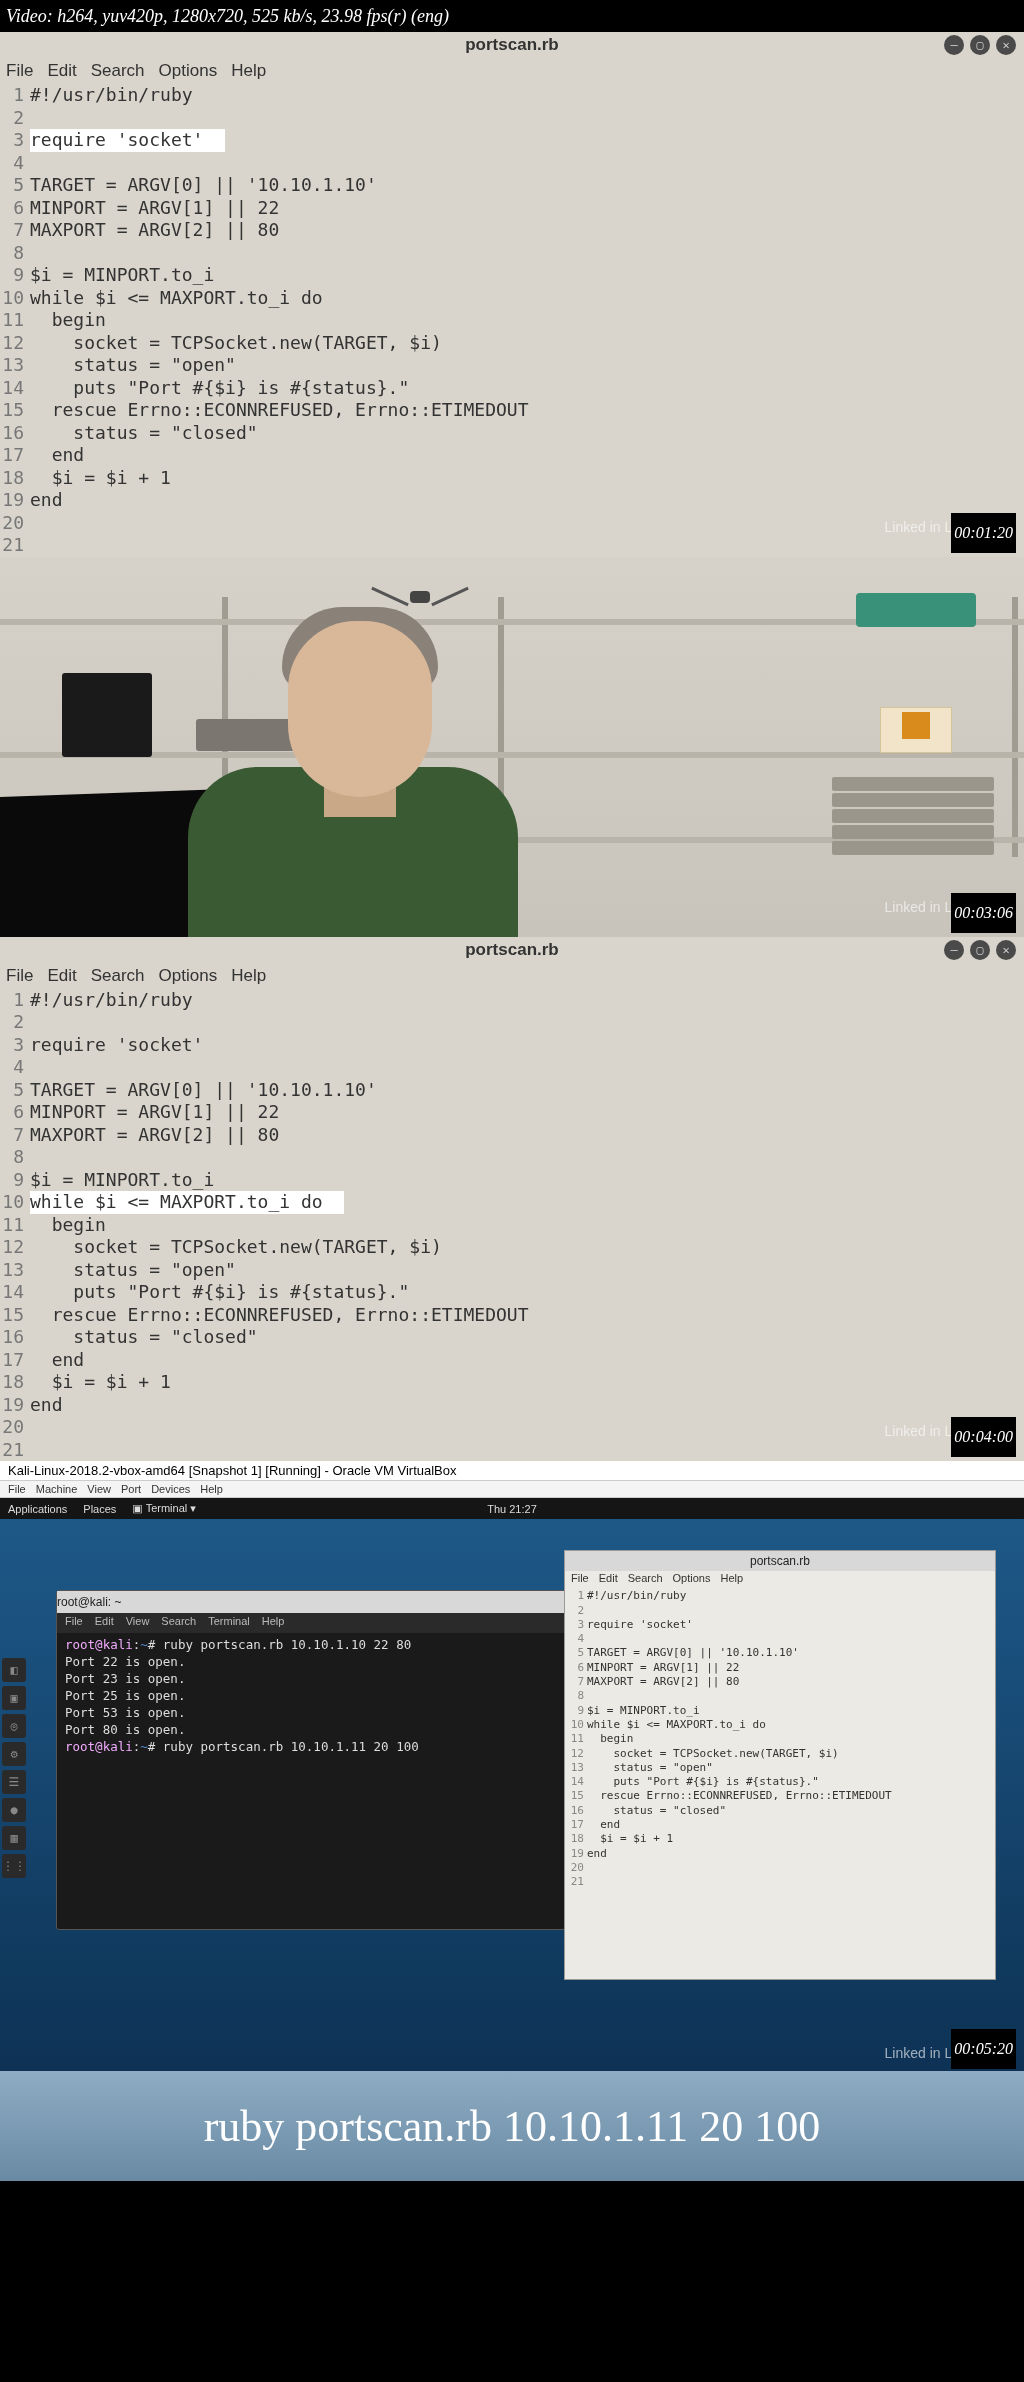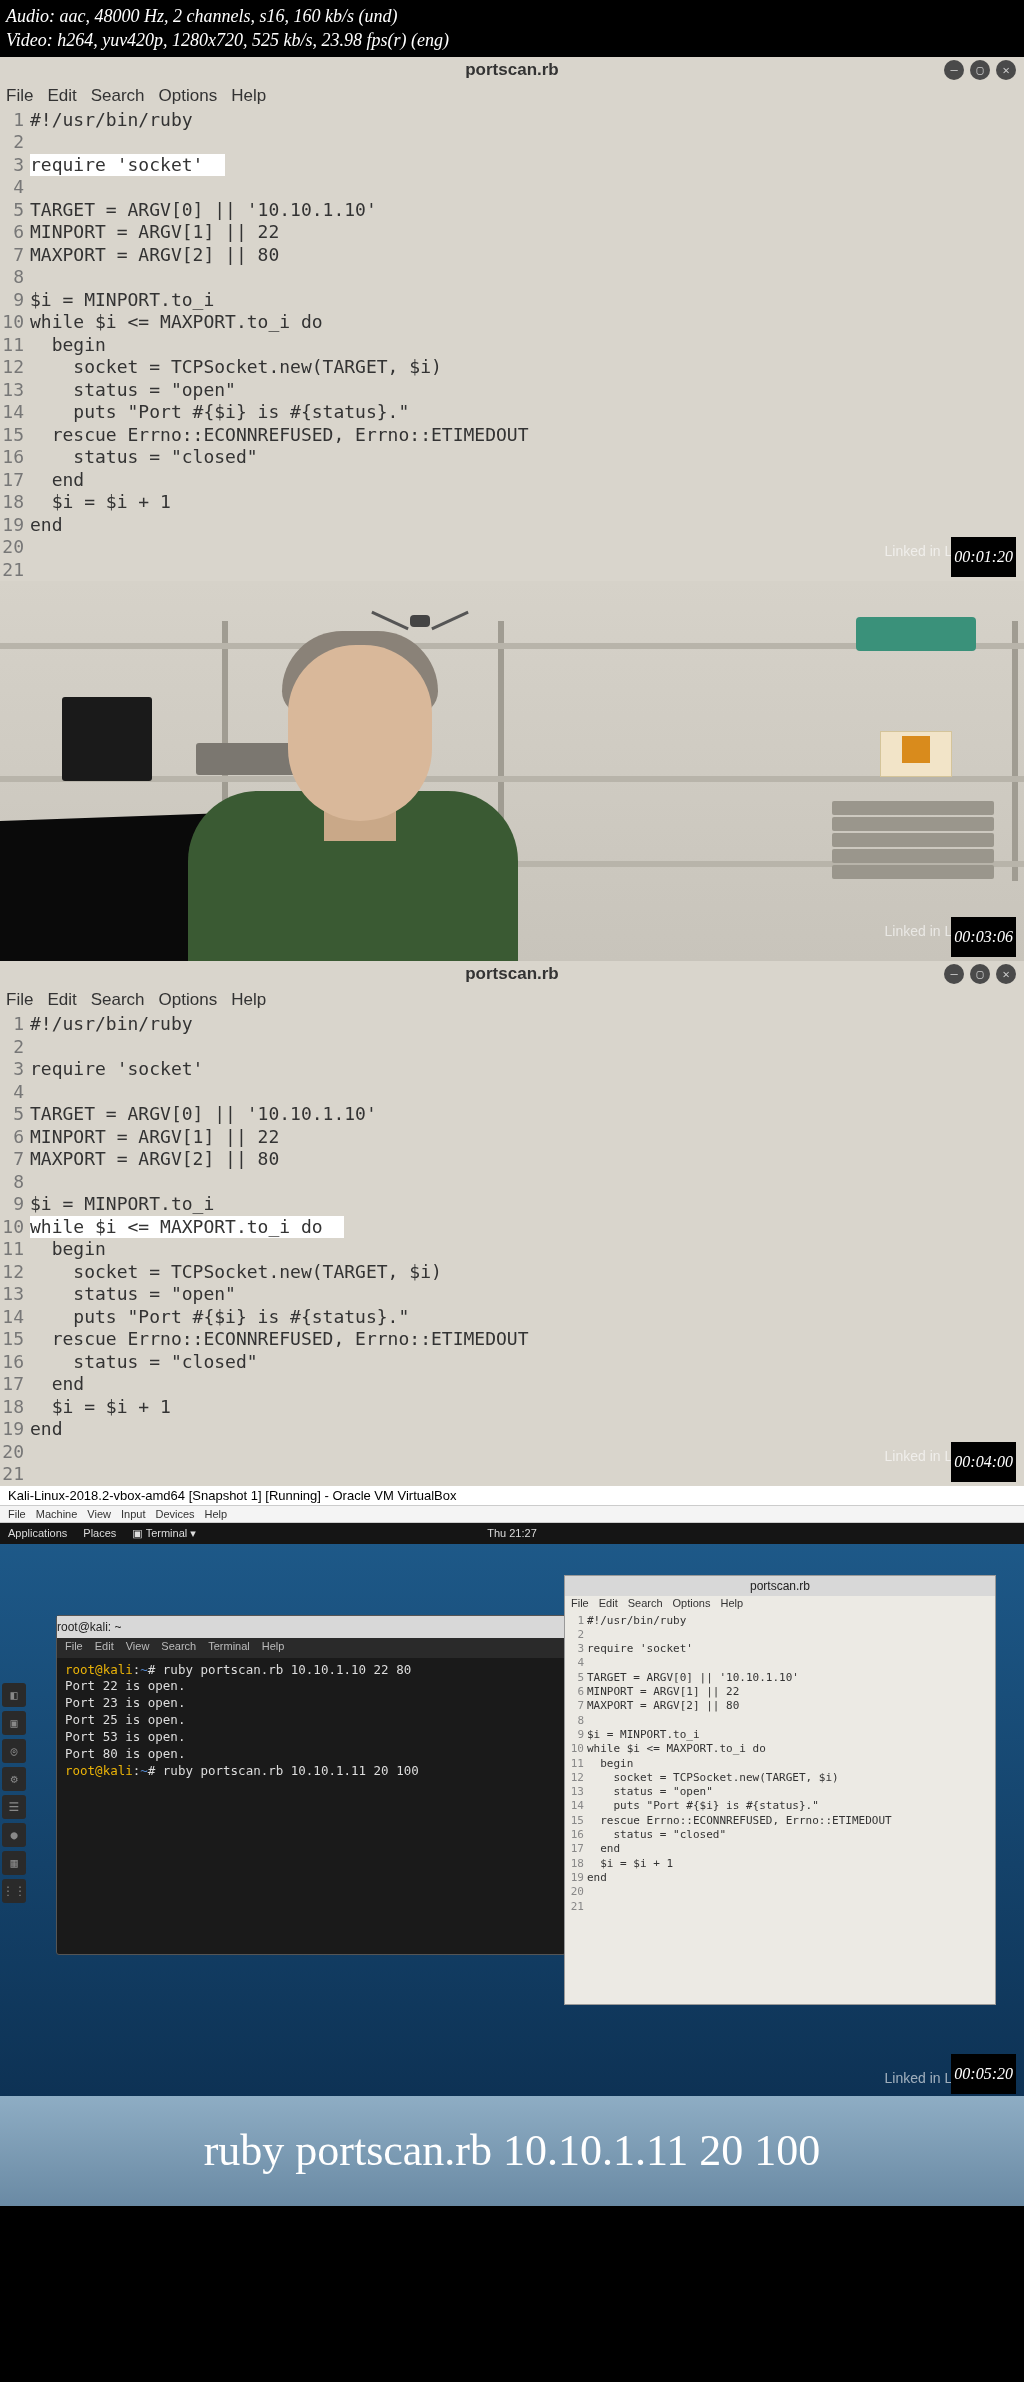--- a/index.html
+++ b/index.html
@@ -59,41 +59,40 @@
   .kali-topbar { height:21px; background:#151515; color:#ddd; font-size:11px; font-family:sans-serif; display:flex; align-items:center; padding:0 8px; gap:16px;}
   .kali-time {position:absolute; left:50%; transform:translateX(-50%);}
   .kali-dock { position:absolute; left:2px; top:160px; display:flex; flex-direction:column; gap:4px; }
   .kali-dock .icon { width:24px; height:24px; background:#2a2a2a; border-radius:3px; display:flex;align-items:center;justify-content:center;font-size:12px;color:#888;}
   .kali-logo{position:absolute;left:48%;top:48%;transform:translate(-50%,-50%);width:120px;height:120px;border:10px solid rgba(255,255,255,0.2);border-radius:50%;}
   
   .terminal-window { position:absolute; left:56px; top:92px; width:510px; height:340px; background:#1a1a1a; border:1px solid #555; border-radius:3px;}
   .term-title{height:22px;background:#d8d8d8;color:#222;font-size:12px;font-family:sans-serif;line-height:22px;position:relative;}
   .term-menu{height:20px;background:#2a2a2a;color:#bbb;font-size:11px;font-family:sans-serif;display:flex;gap:12px;padding:2px 8px;}
   .term-body{padding:4px 8px;font-size:12.5px;line-height:1.35;color:#ddd;font-family:monospace;}
-  .prompt-red{color:#eab308;}
+  .prompt-red{color:#f0abfc;}
   .prompt-blue{color:#58c;}
   
   .small-editor{position:absolute;right:28px;top:52px;width:432px;height:430px;background:#eceae4;border:1px solid #999;}
   .se-title{height:20px;background:#d8d8d8;color:#222;font-size:12px;font-family:sans-serif;text-align:center;line-height:20px;}
   .se-menu{height:18px;font-size:11px;font-family:sans-serif;display:flex;gap:10px;padding:1px 6px;color:#333;}
   .se-code{display:flex;}
   .se-gutter{width:22px;text-align:right;font-size:11px;line-height:1.3;color:#888;padding-right:3px;}
   .se-lines{flex:1;font-size:11px;line-height:1.3;color:#333;}
   .se-lines .line{white-space:pre;}
   
   .command-banner{position:absolute;left:0;right:0;bottom:0;height:110px;background:linear-gradient(#8eadc4,#6a8aa4);display:flex;align-items:center;justify-content:center;}
   .command-text{font-family:Georgia,serif;font-size:44px;color:#fff;}
   
   .panel-wrap { position: relative; }
 </style>
 </head>
 <body>
 
 <div class="file-info">
-  <div>Audio: aac, 48000 Hz, 2 channels, s16, 160 kb/s (und)</div>
   <div>Video: h264, yuv420p, 1280x720, 525 kb/s, 23.98 fps(r) (eng)</div>
 </div>
 
 <div class="panel-wrap">
   <div class="editor-window">
     <div class="editor-titlebar">
       <span class="editor-title">portscan.rb</span>
       <div class="window-controls">
         <div class="wc">—</div>
         <div class="wc">▢</div>
@@ -261,21 +260,21 @@
   <div class="linkedin-wm">Linked in LEARNING</div>
   <div class="timestamp">00:04:00</div>
 </div>
 
 <div class="panel-wrap vbox-wrap">
   <div class="vbox-title">Kali-Linux-2018.2-vbox-amd64 [Snapshot 1] [Running] - Oracle VM VirtualBox</div>
   <div class="vbox-menu">
     <span>File</span>
     <span>Machine</span>
     <span>View</span>
-    <span>Input</span>
+    <span>Port</span>
     <span>Devices</span>
     <span>Help</span>
   </div>
   <div class="kali-desktop">
     <div class="kali-topbar">
       <span>Applications</span>
       <span>Places</span>
       <span>▣ <span>Terminal</span> ▾</span>
       <span class="kali-time">Thu 21:27</span>
     </div>

